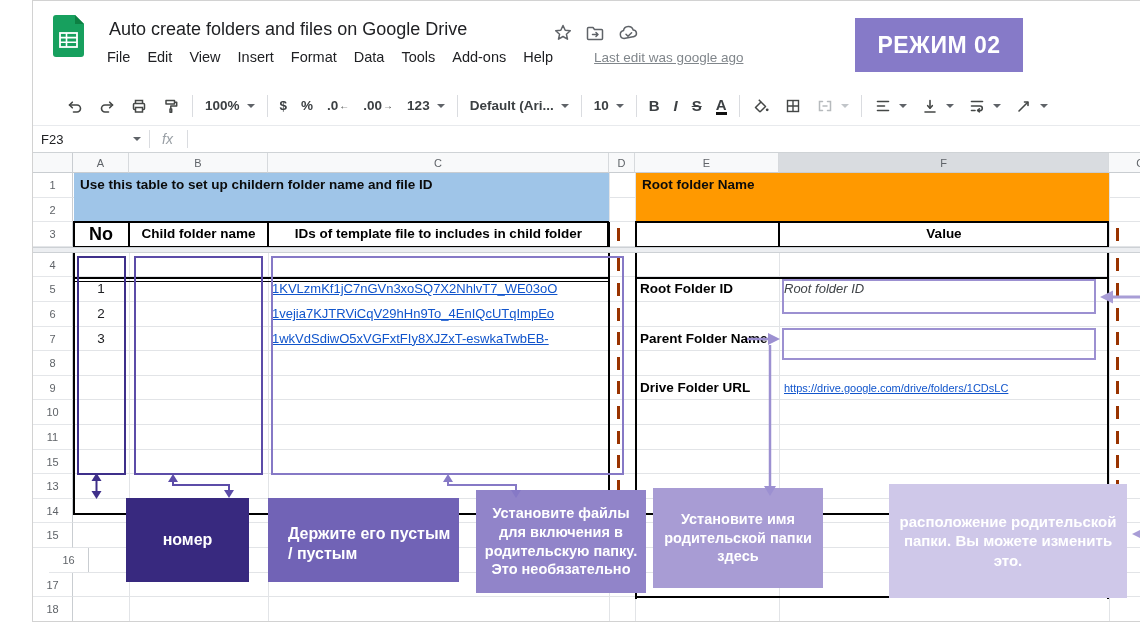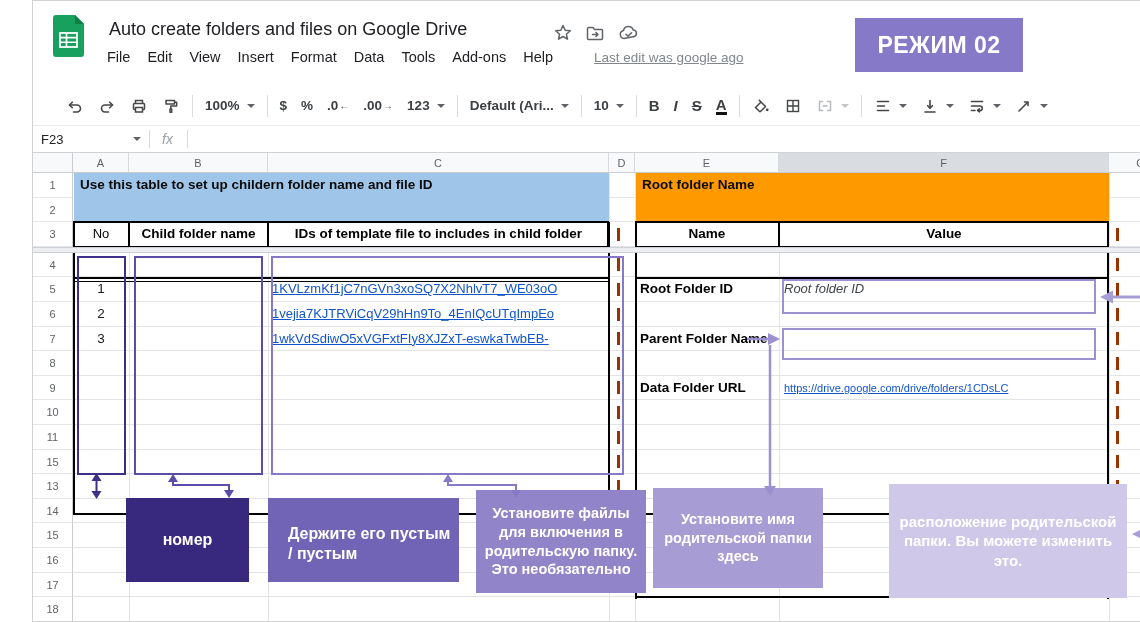--- a/index.html
+++ b/index.html
@@ -254,21 +254,21 @@
     <div style="position: absolute; left: 0px; top: 301px; width: 40px; height: 24.6px; background: rgb(255, 255, 255); border-right: 1px solid rgb(201, 205, 209); border-bottom: 1px solid rgb(228, 230, 233); box-sizing: border-box; color: rgb(95, 99, 104); font-size: 11px; line-height: 24.6px; text-align: center;">6</div>
     <div style="position: absolute; left: 0px; top: 325.6px; width: 40px; height: 24.6px; background: rgb(255, 255, 255); border-right: 1px solid rgb(201, 205, 209); border-bottom: 1px solid rgb(228, 230, 233); box-sizing: border-box; color: rgb(95, 99, 104); font-size: 11px; line-height: 24.6px; text-align: center;">7</div>
     <div style="position: absolute; left: 0px; top: 350.2px; width: 40px; height: 24.6px; background: rgb(255, 255, 255); border-right: 1px solid rgb(201, 205, 209); border-bottom: 1px solid rgb(228, 230, 233); box-sizing: border-box; color: rgb(95, 99, 104); font-size: 11px; line-height: 24.6px; text-align: center;">8</div>
     <div style="position: absolute; left: 0px; top: 374.8px; width: 40px; height: 24.6px; background: rgb(255, 255, 255); border-right: 1px solid rgb(201, 205, 209); border-bottom: 1px solid rgb(228, 230, 233); box-sizing: border-box; color: rgb(95, 99, 104); font-size: 11px; line-height: 24.6px; text-align: center;">9</div>
     <div style="position: absolute; left: 0px; top: 399.4px; width: 40px; height: 24.6px; background: rgb(255, 255, 255); border-right: 1px solid rgb(201, 205, 209); border-bottom: 1px solid rgb(228, 230, 233); box-sizing: border-box; color: rgb(95, 99, 104); font-size: 11px; line-height: 24.6px; text-align: center;">10</div>
     <div style="position: absolute; left: 0px; top: 424px; width: 40px; height: 24.6px; background: rgb(255, 255, 255); border-right: 1px solid rgb(201, 205, 209); border-bottom: 1px solid rgb(228, 230, 233); box-sizing: border-box; color: rgb(95, 99, 104); font-size: 11px; line-height: 24.6px; text-align: center;">11</div>
     <div style="position: absolute; left: 0px; top: 448.6px; width: 40px; height: 24.6px; background: rgb(255, 255, 255); border-right: 1px solid rgb(201, 205, 209); border-bottom: 1px solid rgb(228, 230, 233); box-sizing: border-box; color: rgb(95, 99, 104); font-size: 11px; line-height: 24.6px; text-align: center;">15</div>
     <div style="position: absolute; left: 0px; top: 473.2px; width: 40px; height: 24.6px; background: rgb(255, 255, 255); border-right: 1px solid rgb(201, 205, 209); border-bottom: 1px solid rgb(228, 230, 233); box-sizing: border-box; color: rgb(95, 99, 104); font-size: 11px; line-height: 24.6px; text-align: center;">13</div>
     <div style="position: absolute; left: 0px; top: 497.8px; width: 40px; height: 24.6px; background: rgb(255, 255, 255); border-right: 1px solid rgb(201, 205, 209); border-bottom: 1px solid rgb(228, 230, 233); box-sizing: border-box; color: rgb(95, 99, 104); font-size: 11px; line-height: 24.6px; text-align: center;">14</div>
     <div style="position: absolute; left: 0px; top: 522.4px; width: 40px; height: 24.6px; background: rgb(255, 255, 255); border-right: 1px solid rgb(201, 205, 209); border-bottom: 1px solid rgb(228, 230, 233); box-sizing: border-box; color: rgb(95, 99, 104); font-size: 11px; line-height: 24.6px; text-align: center;">15</div>
-    <div style="position: absolute; left: 0px; top: 547px; width: 40px; height: 24.6px; background: rgb(255, 255, 255); border-right: 1px solid rgb(201, 205, 209); border-bottom: 1px solid rgb(228, 230, 233); box-sizing: border-box; color: rgb(95, 99, 104); font-size: 11px; line-height: 24.6px; text-align: center;">16</div>
+    <div style="position: absolute; left: 16px; top: 547px; width: 40px; height: 24.6px; background: rgb(255, 255, 255); border-right: 1px solid rgb(201, 205, 209); border-bottom: 1px solid rgb(228, 230, 233); box-sizing: border-box; color: rgb(95, 99, 104); font-size: 11px; line-height: 24.6px; text-align: center;">16</div>
     <div style="position: absolute; left: 0px; top: 571.6px; width: 40px; height: 24.6px; background: rgb(255, 255, 255); border-right: 1px solid rgb(201, 205, 209); border-bottom: 1px solid rgb(228, 230, 233); box-sizing: border-box; color: rgb(95, 99, 104); font-size: 11px; line-height: 24.6px; text-align: center;">17</div>
     <div style="position: absolute; left: 0px; top: 596.2px; width: 40px; height: 24.6px; background: rgb(255, 255, 255); border-right: 1px solid rgb(201, 205, 209); border-bottom: 1px solid rgb(228, 230, 233); box-sizing: border-box; color: rgb(95, 99, 104); font-size: 11px; line-height: 24.6px; text-align: center;">18</div>
     <div style="position: absolute; left: 96px; top: 172px; width: 1px; height: 450px; background: rgb(226, 228, 231);"></div>
     <div style="position: absolute; left: 235px; top: 172px; width: 1px; height: 450px; background: rgb(226, 228, 231);"></div>
     <div style="position: absolute; left: 576px; top: 172px; width: 1px; height: 450px; background: rgb(226, 228, 231);"></div>
     <div style="position: absolute; left: 602px; top: 172px; width: 1px; height: 450px; background: rgb(226, 228, 231);"></div>
     <div style="position: absolute; left: 746px; top: 172px; width: 1px; height: 450px; background: rgb(226, 228, 231);"></div>
     <div style="position: absolute; left: 1076px; top: 172px; width: 1px; height: 450px; background: rgb(226, 228, 231);"></div>
     <div style="position: absolute; left: 40px; top: 195.6px; width: 1100px; height: 1px; background: rgb(226, 228, 231);"></div>
     <div style="position: absolute; left: 40px; top: 220.2px; width: 1100px; height: 1px; background: rgb(226, 228, 231);"></div>
@@ -287,38 +287,37 @@
     <div style="position: absolute; left: 40px; top: 546px; width: 1100px; height: 1px; background: rgb(226, 228, 231);"></div>
     <div style="position: absolute; left: 40px; top: 570.6px; width: 1100px; height: 1px; background: rgb(226, 228, 231);"></div>
     <div style="position: absolute; left: 40px; top: 595.2px; width: 1100px; height: 1px; background: rgb(226, 228, 231);"></div>
     <div style="position: absolute; left: 40px; top: 619.8px; width: 1100px; height: 1px; background: rgb(226, 228, 231);"></div>
     <div style="position: absolute; left: 41px; top: 172px; width: 535px; height: 48.2px; background: rgb(159, 197, 232);"></div>
     <div style="position: absolute; left: 47px; top: 172px; width: 520px; height: 24.6px; font-weight: 700; font-size: 13.5px; line-height: 24.6px; color: rgb(11, 11, 11);">Use this table to set up childern folder name and file ID</div>
     <div style="position: absolute; left: 603px; top: 172px; width: 473px; height: 48.2px; background: rgb(255, 153, 0);"></div>
     <div style="position: absolute; left: 609px; top: 172px; width: 440px; height: 24.6px; font-weight: 700; font-size: 13.5px; line-height: 24.6px; color: rgb(11, 11, 11);">Root folder Name</div>
     <div style="position: absolute; left: 40px; top: 220.2px; width: 536px; height: 26.6px; border: 2px solid rgb(0, 0, 0); box-sizing: border-box; background: rgb(255, 255, 255);"></div>
     <div style="position: absolute; left: 602px; top: 220.2px; width: 474px; height: 26.6px; border: 2px solid rgb(0, 0, 0); box-sizing: border-box; background: rgb(255, 255, 255);"></div>
-    <div style="position: absolute; left: 40px; top: 221.2px; width: 56px; height: 24.6px; font-weight: 400; font-size: 13px; line-height: 24.6px; text-align: center; color: rgb(0, 0, 0); white-space: nowrap; overflow: hidden;">No</div>
+    <div style="position: absolute; left: 40px; top: 221.2px; width: 56px; height: 24.6px; font-weight: 700; font-size: 18px; line-height: 24.6px; text-align: center; color: rgb(0, 0, 0); white-space: nowrap; overflow: hidden;">No</div>
     <div style="position: absolute; left: 96px; top: 221.2px; width: 139px; height: 24.6px; font-weight: 700; font-size: 13.5px; line-height: 24.6px; text-align: center; color: rgb(0, 0, 0); white-space: nowrap; overflow: hidden;">Child folder name</div>
     <div style="position: absolute; left: 235px; top: 221.2px; width: 341px; height: 24.6px; font-weight: 700; font-size: 13.5px; line-height: 24.6px; text-align: center; color: rgb(0, 0, 0); white-space: nowrap; overflow: hidden;">IDs of template file to includes in child folder</div>
-    <div style="position: absolute; left: 602px; top: 221.2px; width: 144px; height: 24.6px; font-weight: 700; font-size: 13.5px; line-height: 24.6px; text-align: center; color: rgb(0, 0, 0); white-space: nowrap; overflow: hidden;">Name</div>
     <div style="position: absolute; left: 746px; top: 221.2px; width: 330px; height: 24.6px; font-weight: 700; font-size: 13.5px; line-height: 24.6px; text-align: center; color: rgb(0, 0, 0); white-space: nowrap; overflow: hidden;">Value</div>
     <div style="position: absolute; left: 95px; top: 221.2px; width: 2px; height: 24.6px; background: rgb(0, 0, 0);"></div>
     <div style="position: absolute; left: 234px; top: 221.2px; width: 2px; height: 24.6px; background: rgb(0, 0, 0);"></div>
     <div style="position: absolute; left: 745px; top: 221.2px; width: 2px; height: 24.6px; background: rgb(0, 0, 0);"></div>
     <div style="position: absolute; left: 40px; top: 276.4px; width: 56px; height: 24.6px; text-align: center; font-size: 13.5px; line-height: 24.6px; color: rgb(32, 33, 36);">1</div>
     <div style="position: absolute; left: 239px; top: 276.4px; width: 335px; height: 24.6px; font-size: 13px; line-height: 24.6px; color: var(--link); text-decoration: underline; white-space: nowrap; overflow: hidden; cursor: pointer;">1KVLzmKf1jC7nGVn3xoSQ7X2NhlvT7_WE03oO</div>
     <div style="position: absolute; left: 40px; top: 301px; width: 56px; height: 24.6px; text-align: center; font-size: 13.5px; line-height: 24.6px; color: rgb(32, 33, 36);">2</div>
     <div style="position: absolute; left: 239px; top: 301px; width: 335px; height: 24.6px; font-size: 13px; line-height: 24.6px; color: var(--link); text-decoration: underline; white-space: nowrap; overflow: hidden; cursor: pointer;">1vejia7KJTRViCqV29hHn9To_4EnIQcUTqImpEo</div>
     <div style="position: absolute; left: 40px; top: 325.6px; width: 56px; height: 24.6px; text-align: center; font-size: 13.5px; line-height: 24.6px; color: rgb(32, 33, 36);">3</div>
     <div style="position: absolute; left: 239px; top: 325.6px; width: 335px; height: 24.6px; font-size: 13px; line-height: 24.6px; color: var(--link); text-decoration: underline; white-space: nowrap; overflow: hidden; cursor: pointer;">1wkVdSdiwO5xVGFxtFIy8XJZxT-eswkaTwbEB-</div>
     <div style="position: absolute; left: 607px; top: 276.4px; width: 140px; height: 24.6px; font-weight: 700; font-size: 13.5px; line-height: 24.6px; color: rgb(0, 0, 0); white-space: nowrap;">Root Folder ID</div>
     <div style="position: absolute; left: 751px; top: 276.4px; width: 322px; height: 24.6px; line-height: 24.6px; font-size: 13px; font-style: italic; color: rgb(63, 67, 71); white-space: nowrap; overflow: hidden;">Root folder ID</div>
     <div style="position: absolute; left: 607px; top: 325.6px; width: 140px; height: 24.6px; font-weight: 700; font-size: 13.5px; line-height: 24.6px; color: rgb(0, 0, 0); white-space: nowrap;">Parent Folder Name</div>
-    <div style="position: absolute; left: 607px; top: 374.8px; width: 140px; height: 24.6px; font-weight: 700; font-size: 13.5px; line-height: 24.6px; color: rgb(0, 0, 0); white-space: nowrap;">Data Folder URL</div>
+    <div style="position: absolute; left: 607px; top: 374.8px; width: 140px; height: 24.6px; font-weight: 700; font-size: 13.5px; line-height: 24.6px; color: rgb(0, 0, 0); white-space: nowrap;">Drive Folder URL</div>
     <div style="position: absolute; left: 751px; top: 374.8px; width: 296px; height: 24.6px; line-height: 24.6px; font-size: 11px; color: var(--link); text-decoration: underline; white-space: nowrap; overflow: hidden; cursor: pointer;">https://drive.google.com/drive/folders/1CDsLC</div>
     <div style="position: absolute; left: 40px; top: 221px; width: 2px; height: 292px; background: rgb(0, 0, 0); z-index: 3;"></div>
     <div style="position: absolute; left: 574.5px; top: 221px; width: 2px; height: 292px; background: rgb(0, 0, 0); z-index: 3;"></div>
     <div style="position: absolute; left: 40px; top: 511.5px; width: 536px; height: 2.5px; background: rgb(0, 0, 0); z-index: 3;"></div>
     <div style="position: absolute; left: 40px; top: 275.6px; width: 536px; height: 2px; background: rgb(0, 0, 0); z-index: 3;"></div>
     <div style="position: absolute; left: 41px; top: 279.8px; width: 534px; height: 1.5px; background: rgb(0, 0, 0); z-index: 3;"></div>
     <div style="position: absolute; left: 602px; top: 221px; width: 2px; height: 377px; background: rgb(0, 0, 0); z-index: 3;"></div>
     <div style="position: absolute; left: 1074px; top: 221px; width: 2px; height: 377px; background: rgb(0, 0, 0); z-index: 3;"></div>
     <div style="position: absolute; left: 602px; top: 276px; width: 474px; height: 2px; background: rgb(0, 0, 0); z-index: 3;"></div>
     <div style="position: absolute; left: 602px; top: 511.5px; width: 474px; height: 2.5px; background: rgb(0, 0, 0); z-index: 3;"></div>

